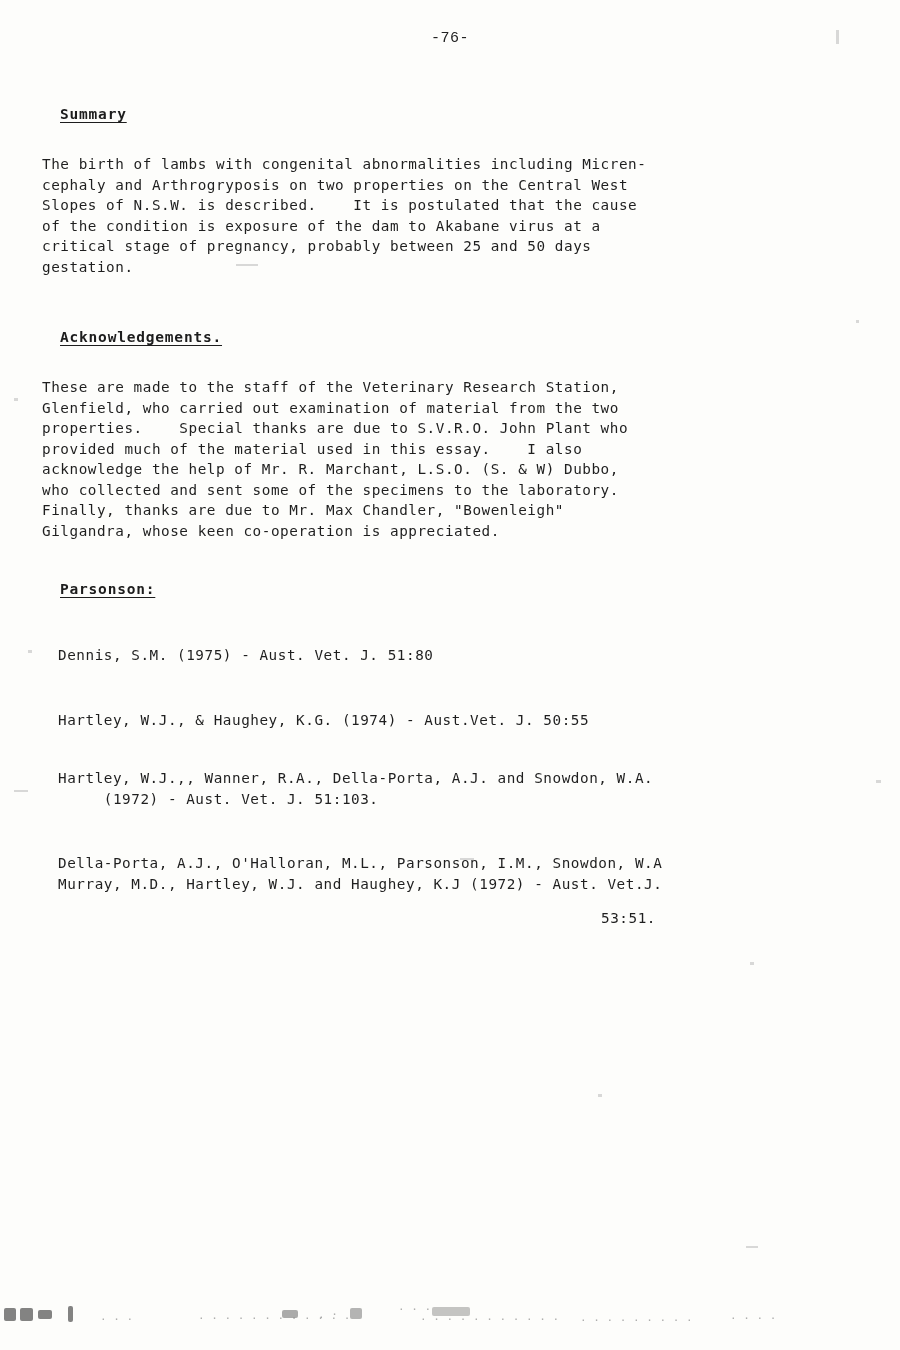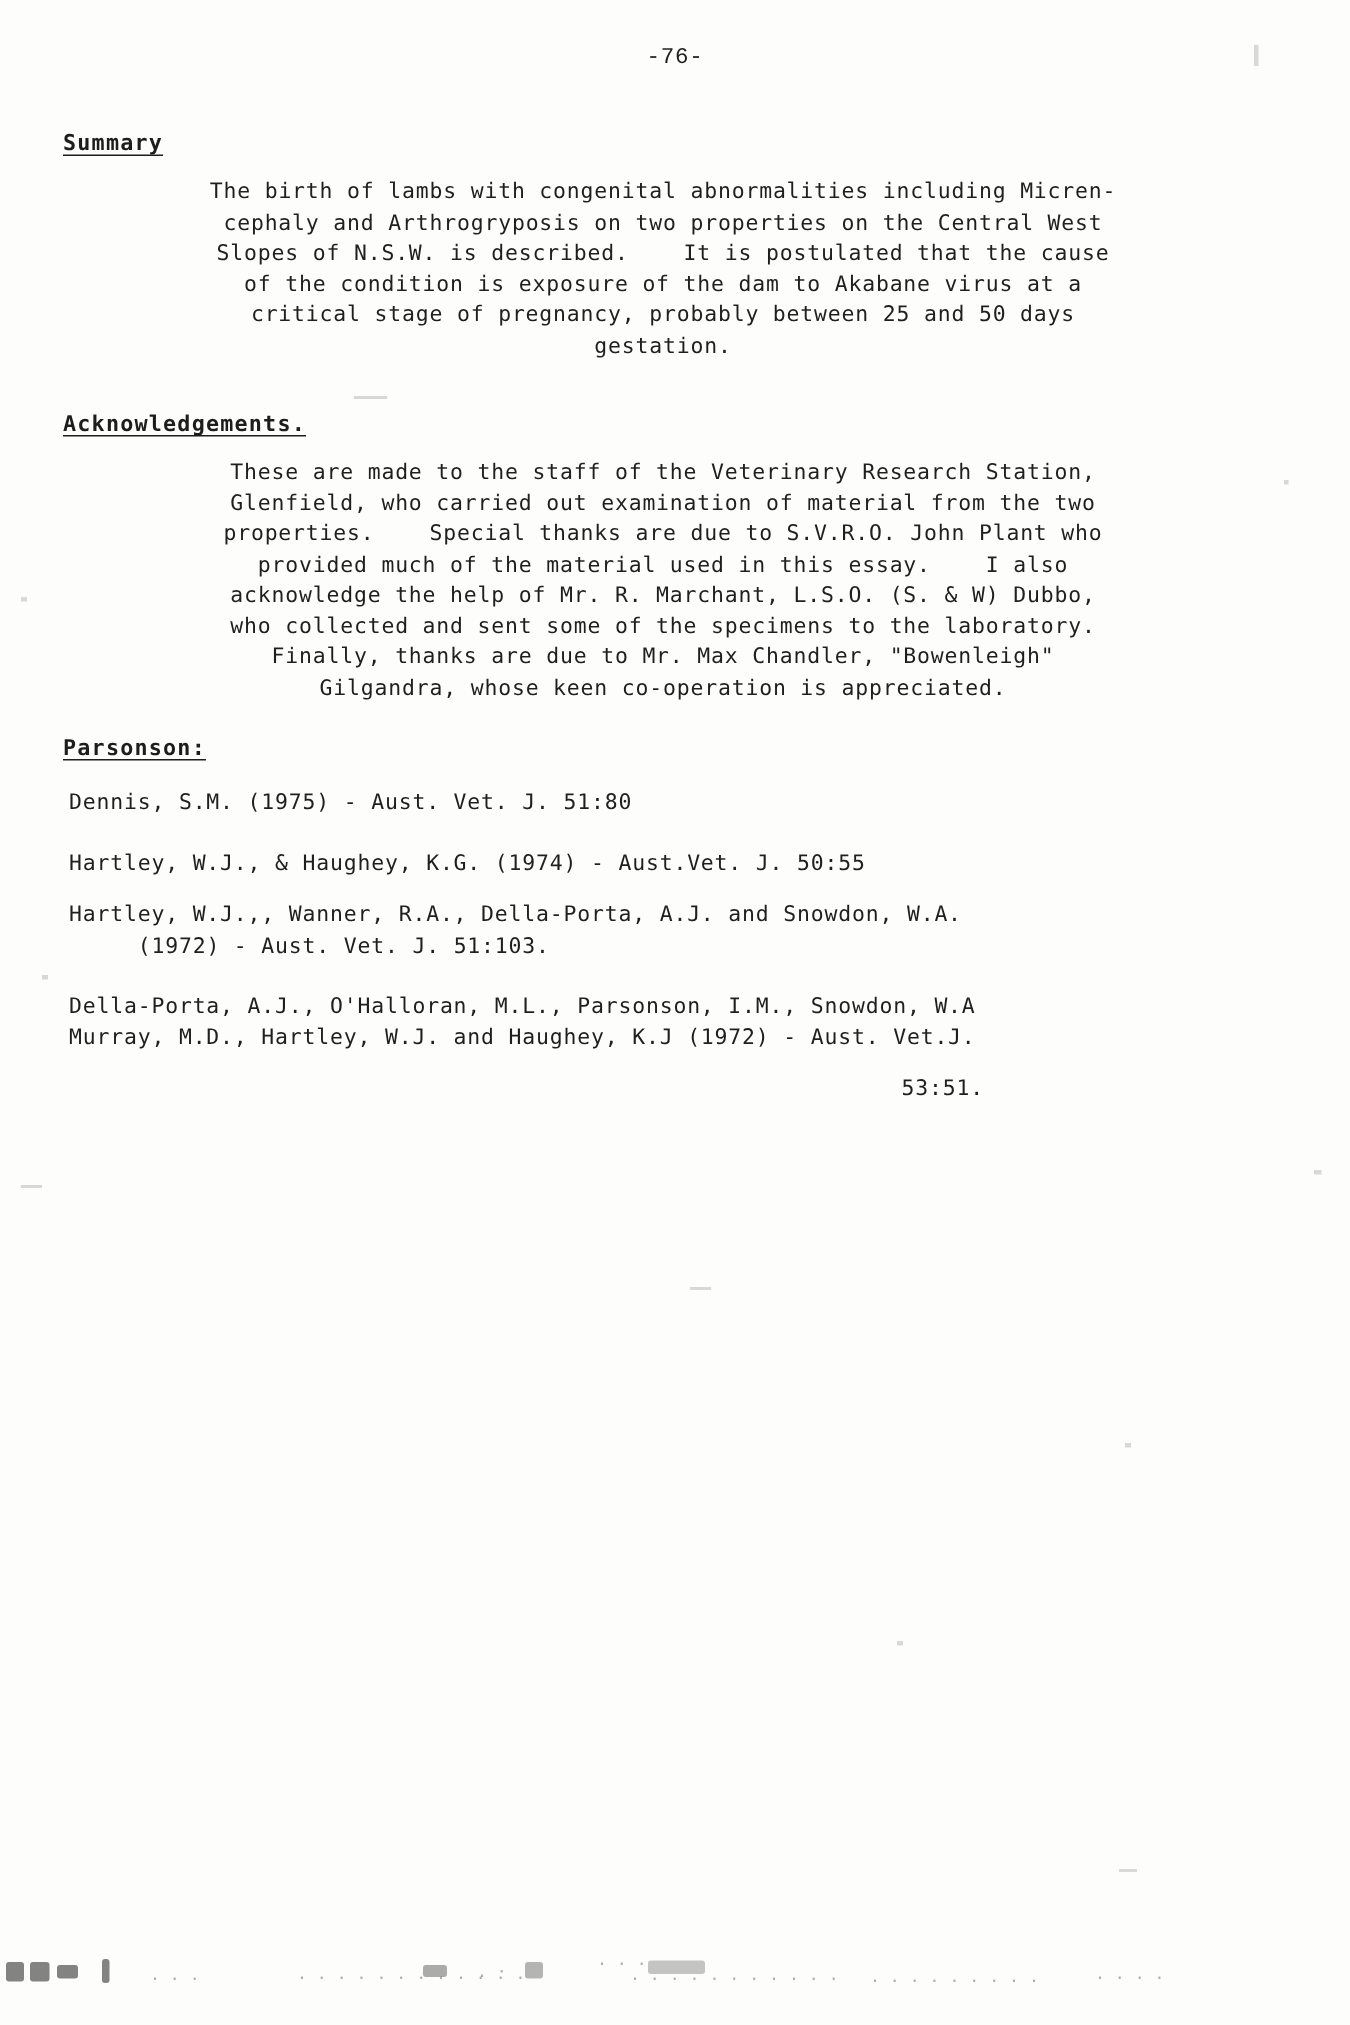--- a/index.html
+++ b/index.html
@@ -36,42 +36,41 @@
     left: 42px;
     top: 88px;
     width: 800px;
   }
   .heading {
     font-size: 14.5px;
     letter-spacing: 0.8px;
     text-decoration: underline;
     text-underline-offset: 3px;
     color: #1d1d1d;
-    margin: 0;
+    margin: 18px;
   }
   .para {
     font-size: 14.3px;
     line-height: 20.5px;
     letter-spacing: 0.55px;
     color: #1f1f1f;
     white-space: pre-wrap;
     margin: 0;
-    text-align: center;
   }
   .gap-sm { height: 14px; }
   .gap-md { height: 22px; }
   .gap-lg { height: 34px; }
 
   .ref-block {
     font-size: 14.3px;
     line-height: 20.5px;
     letter-spacing: 0.55px;
     color: #1f1f1f;
     white-space: pre-wrap;
-    margin: 4px;
+    margin: 16px;
   }
   .ref-spacer { height: 12px; }
   .ref-tail {
     font-size: 14.3px;
     letter-spacing: 0.55px;
     text-align: right;
     padding-right: 170px;
     margin: 16px;
     color: #1f1f1f;
   }

